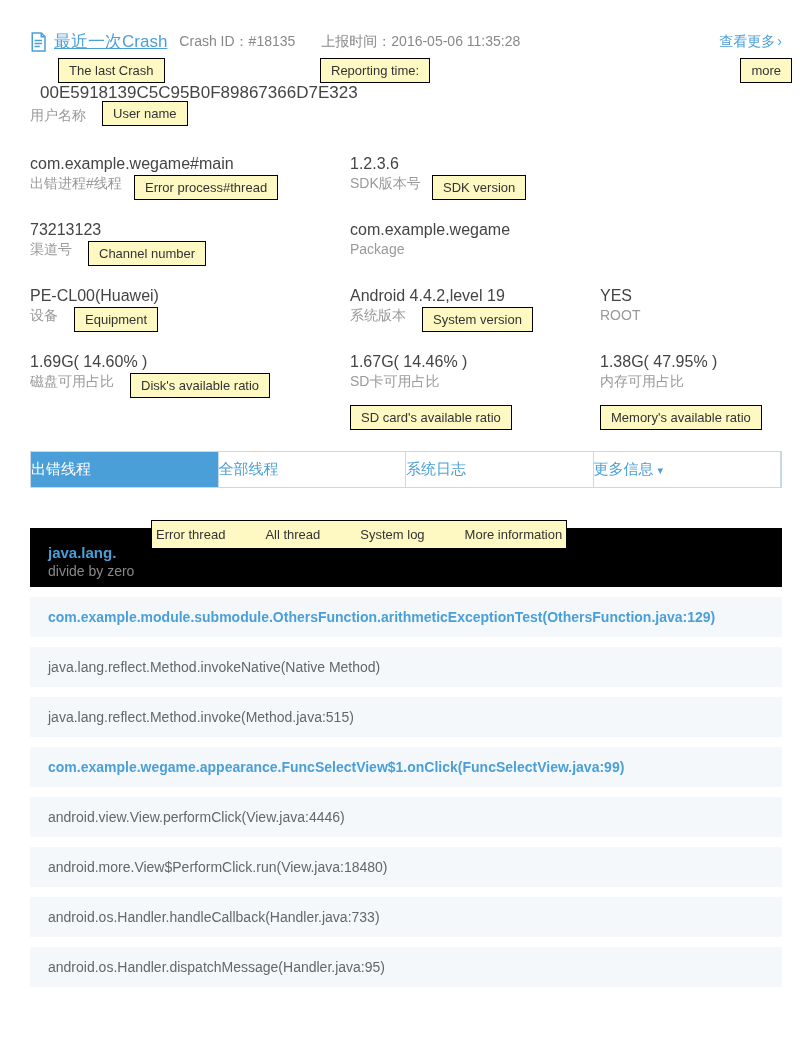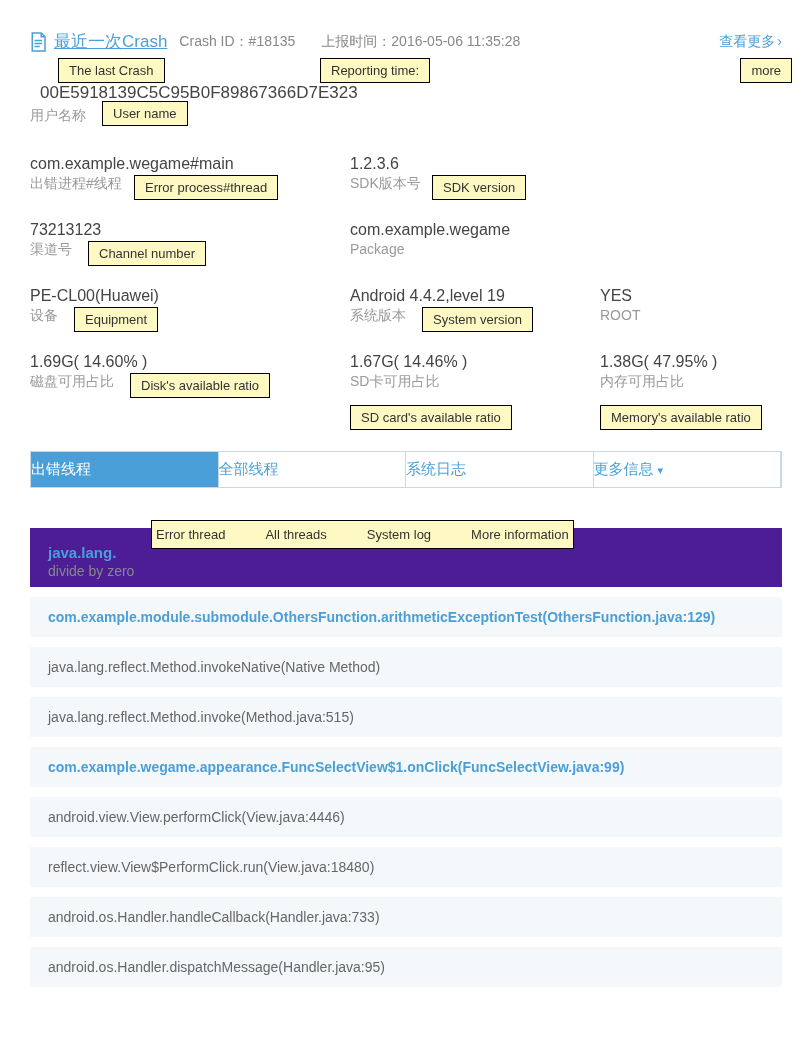--- a/index.html
+++ b/index.html
@@ -82,21 +82,21 @@
     .tab .chev-down { font-size: 11px; margin-left: 4px; }
     .stack { margin-top: 40px; }
     .stack-item {
       background: #f5f8fa;
       padding: 12px 18px;
       margin-bottom: 10px;
       font-size: 14px;
       color: #666;
     }
     .stack-item.blue-bold { color: #4a9fd8; font-weight: bold; }
-    .stack-item.first { background: #4c1d95; padding-bottom: 8px; padding-top: 16px;}
+    .stack-item.first { background: #000000; padding-bottom: 8px; padding-top: 16px;}
     .stack-item.first .exc { color: #4a9fd8; font-weight: bold; font-size: 15px;}
     .stack-item.first .msg { color: #888; font-size: 14px; margin-top: 2px;}
   </style>
 </head>
 <body>
 
 <div class="container">
 
   <div class="header rel">
     <span class="doc-icon">
@@ -182,34 +182,34 @@
 
   <div class="tabs rel">
     <div class="tab active">出错线程</div>
     <div class="tab">全部线程</div>
     <div class="tab">系统日志</div>
     <div class="tab">
       <span>更多信息</span><span class="chev-down">▾</span>
     </div>
     <div class="annotation" style="top:20px; left:120px; display:flex; gap:40px; padding:6px 4px;margin-top:48px;">
       <span>Error thread</span>
-      <span>All threads</span>
+      <span>All thread</span>
       <span>System log</span>
       <span>More information</span>
     </div>
   </div>
 
   <div class="stack">
     <div class="stack-item first">
       <div class="exc">java.lang.</div>
       <div class="msg">divide by zero</div>
     </div>
     <div class="stack-item blue-bold">com.example.module.submodule.OthersFunction.arithmeticExceptionTest(OthersFunction.java:129)</div>
     <div class="stack-item">java.lang.reflect.Method.invokeNative(Native Method)</div>
     <div class="stack-item">java.lang.reflect.Method.invoke(Method.java:515)</div>
     <div class="stack-item blue-bold">com.example.wegame.appearance.FuncSelectView$1.onClick(FuncSelectView.java:99)</div>
     <div class="stack-item">android.view.View.performClick(View.java:4446)</div>
-    <div class="stack-item">reflect.view.View$PerformClick.run(View.java:18480)</div>
+    <div class="stack-item">android.more.View$PerformClick.run(View.java:18480)</div>
     <div class="stack-item">android.os.Handler.handleCallback(Handler.java:733)</div>
     <div class="stack-item">android.os.Handler.dispatchMessage(Handler.java:95)</div>
   </div>
 
 </div>
 
 </body></html>

